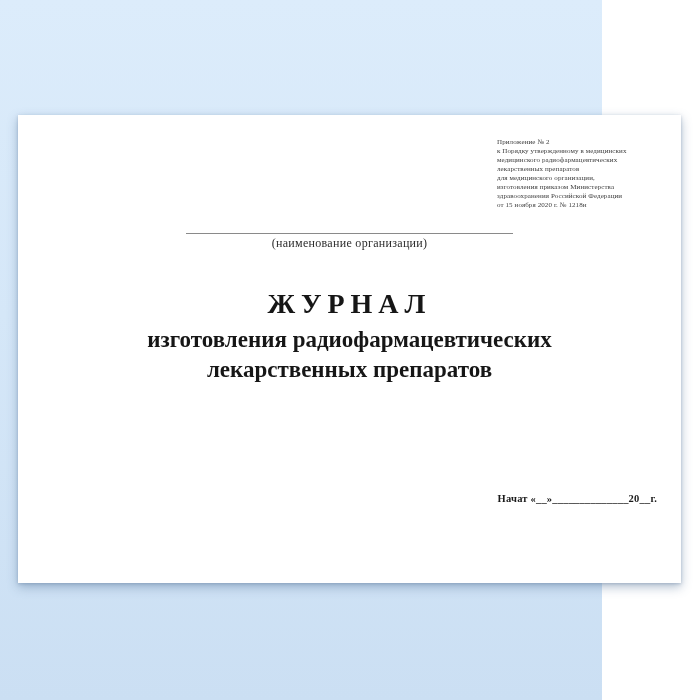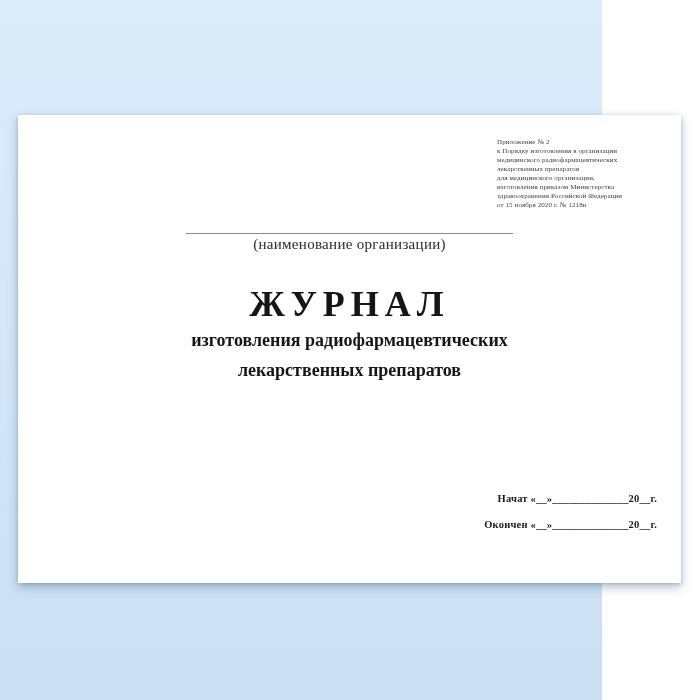--- a/index.html
+++ b/index.html
@@ -43,40 +43,40 @@
     text-align: center;
   }
   .org-line {
     width: 327px;
     height: 8px;
     margin: 0 auto;
     border-bottom: 1px solid #8a8a8a;
   }
   .org-caption {
     margin-top: 2px;
-    font-size: 15px;
+    font-size: 12px;
     color: #2b2b2b;
     letter-spacing: 0.3px;
   }
   .title-block {
     position: absolute;
     left: 0;
     top: 168px;
     width: 100%;
     text-align: center;
     color: #161616;
   }
   .title-main {
-    font-size: 36px;
+    font-size: 28px;
     font-weight: bold;
     letter-spacing: 6px;
     line-height: 42px;
   }
   .title-sub {
-    font-size: 18px;
+    font-size: 23px;
     font-weight: bold;
     line-height: 30px;
   }
   .dates-block {
     position: absolute;
     right: 24px;
     top: 377px;
     text-align: right;
     color: #1a1a1a;
   }
@@ -89,21 +89,21 @@
   }
 </style>
 </head>
 <body>
 
 <div class="scene">
   <div class="paper">
 
     <div class="corner-note">
       <div>Приложение № 2</div>
-      <div>к Порядку изготовления в организации</div>
+      <div>к Порядку утвержденному в медицинских</div>
       <div>медицинского радиофармацевтических</div>
       <div>лекарственных препаратов</div>
       <div>для медицинского организации,</div>
       <div>изготовления приказом Министерства</div>
       <div>здравоохранения Российской Федерации</div>
       <div>от 15 ноября 2020 г. № 1218н</div>
     </div>
 
     <div class="org-block">
       <div class="org-line"></div>
@@ -111,17 +111,16 @@
     </div>
 
     <div class="title-block">
       <div class="title-main">ЖУРНАЛ</div>
       <div class="title-sub">изготовления радиофармацевтических</div>
       <div class="title-sub">лекарственных препаратов</div>
     </div>
 
     <div class="dates-block">
       <div class="date-line">Начат «__»______________20__г.</div>
-      <div class="date-line">Окончен «__»______________20__г.</div>
     </div>
 
   </div>
 </div>
 
 </body></html>

